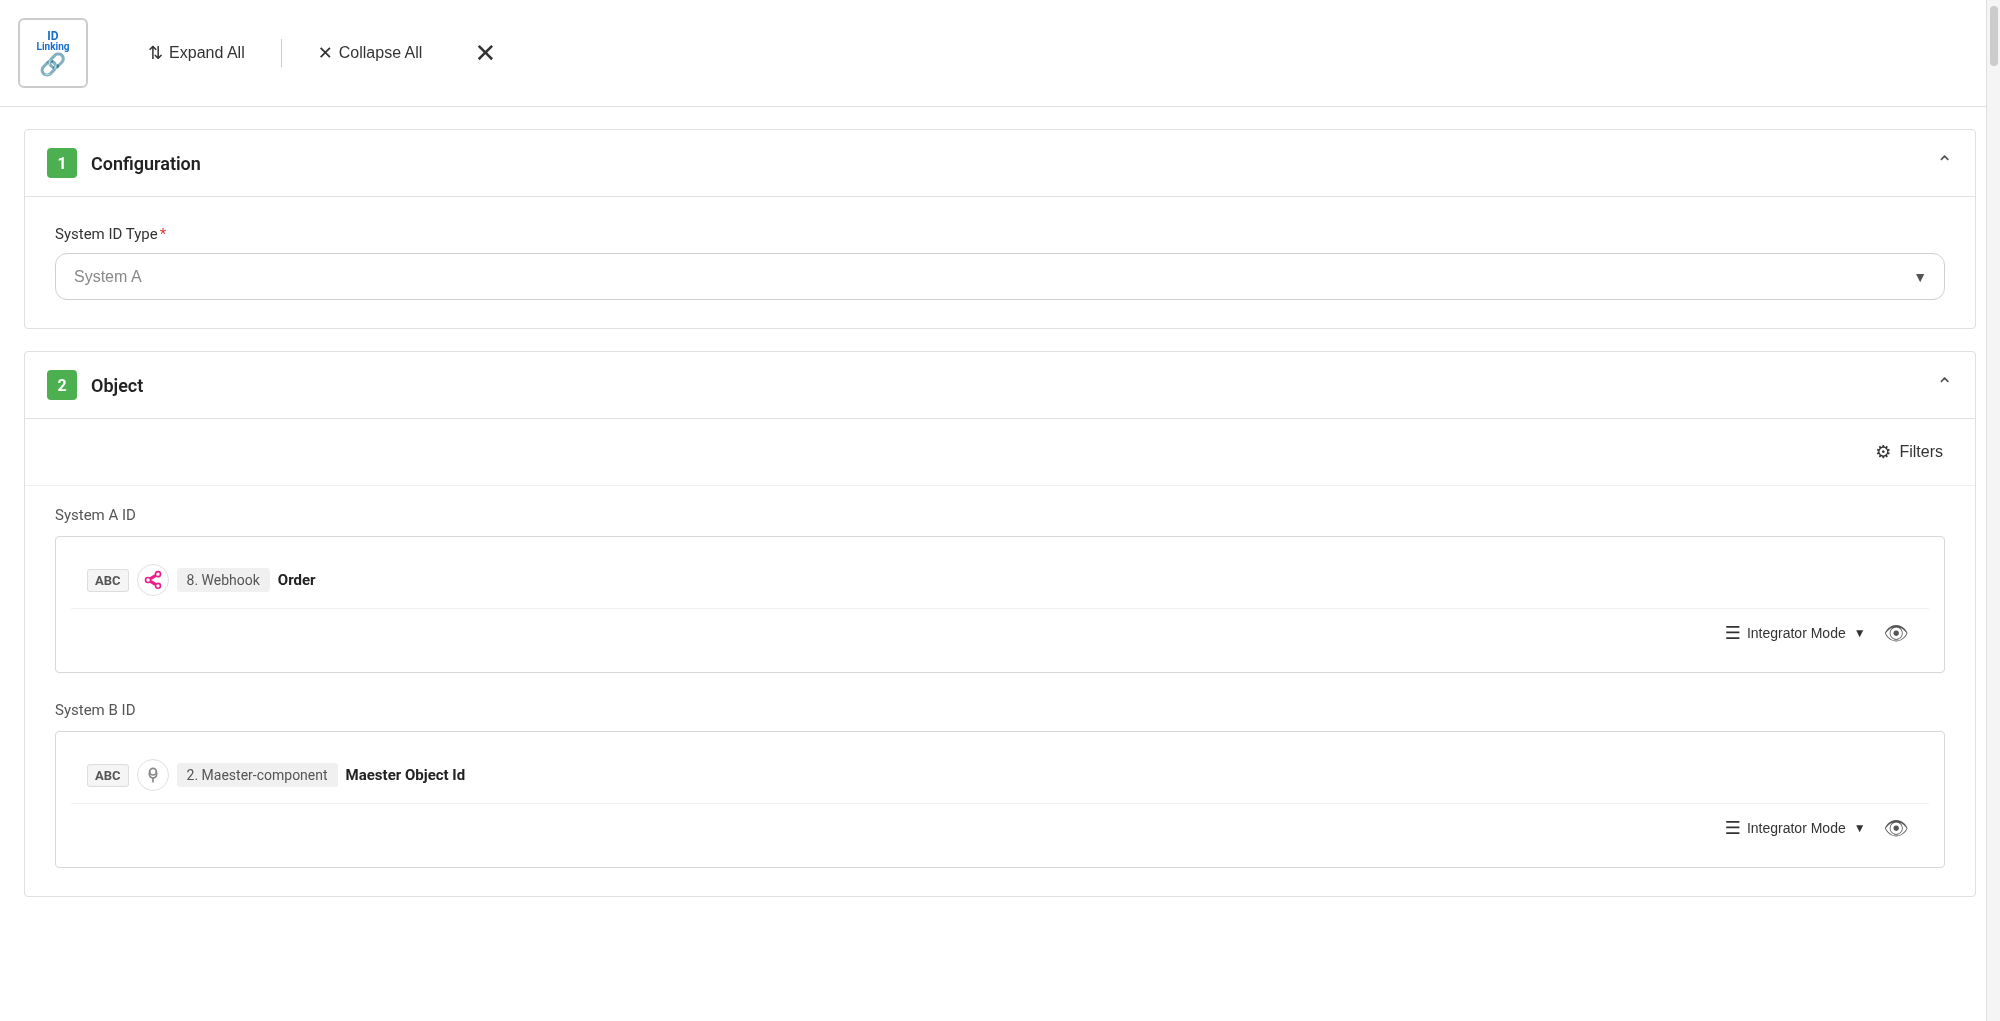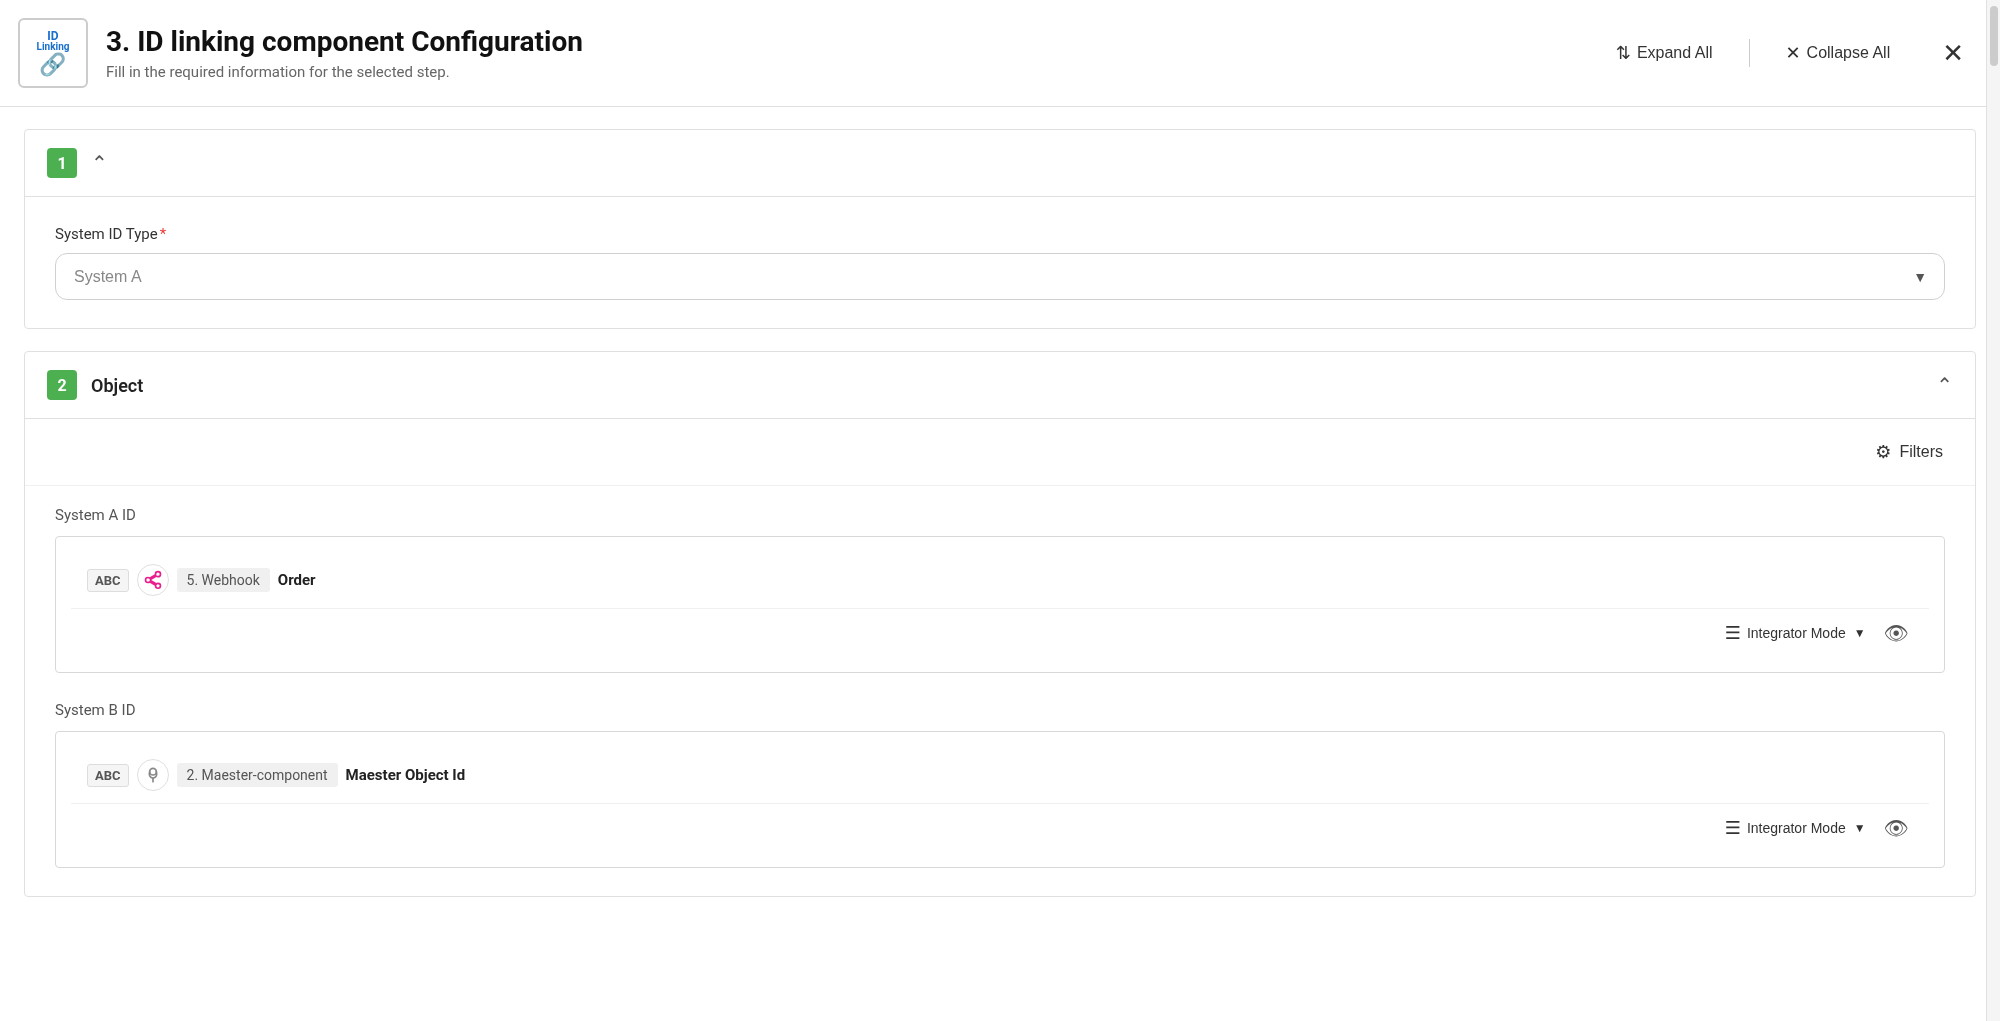--- a/index.html
+++ b/index.html
@@ -13,20 +13,21 @@
     }
 
     
     .header {
       display: flex;
       align-items: center;
       padding: 18px 28px 18px 18px;
       border-bottom: 1px solid #e0e0e0;
       background: #fff;
       position: relative;
+      gap: 34px;
     }
     .header-logo {
       width: 70px;
       height: 70px;
       background: #fff;
       border: 2px solid #ccc;
       border-radius: 6px;
       display: flex;
       flex-direction: column;
       align-items: center;
@@ -300,24 +301,20 @@
     }
   </style>
 </head>
 <body>
 
 <div class="header">
   <div class="header-logo">
     <span class="logo-text">ID</span>
     <span class="logo-sub">Linking</span>
     <span class="logo-icon">🔗</span>
-  </div>
-  <div class="header-title-block">
-    <div class="header-title">3. ID linking component Configuration</div>
-    <div class="header-subtitle">Fill in the required information for the selected step.</div>
   </div>
   <div class="header-actions">
     <button class="header-action-btn">
       <span style="font-size:18px;">⇅</span>
       <span>Expand All</span>
     </button>
     <div class="divider-v"></div>
     <button class="header-action-btn">
       <span style="font-size:18px;">✕</span>
       <span>Collapse All</span>
@@ -328,20 +325,21 @@
   </div>
 </div>
 
 <div class="main">
 
   <div class="section">
     <div class="section-header">
       <div class="section-badge">
         <span>1</span>
       </div>
+      <span class="section-title">Configuration</span>
       <span class="section-chevron">⌃</span>
     </div>
     <div class="section-body">
       <div class="field-label">
         <span>System ID Type</span><span class="required">*</span>
       </div>
       <div class="select-wrapper">
         <select class="select-field">
           <option>System A</option>
           <option>System B</option>
@@ -374,21 +372,21 @@
         <div class="mapping-field-label">System A ID</div>
         <div class="mapping-input-row">
           <div class="mapping-tokens">
             <span class="token-abc">ABC</span>
             <div class="token-icon">
 
               <svg width="20" height="20" viewBox="0 0 24 24" fill="none" stroke="#e91e8c" stroke-width="2" stroke-linecap="round" stroke-linejoin="round">
                 <path d="M18 16.08c-.76 0-1.44.3-1.96.77L8.91 12.7c.05-.23.09-.46.09-.7s-.04-.47-.09-.7l7.05-4.11c.54.5 1.25.81 2.04.81 1.66 0 3-1.34 3-3s-1.34-3-3-3-3 1.34-3 3c0 .24.04.47.09.7L8.04 9.81C7.5 9.31 6.79 9 6 9c-1.66 0-3 1.34-3 3s1.34 3 3 3c.79 0 1.5-.31 2.04-.81l7.12 4.16c-.05.21-.08.43-.08.65 0 1.61 1.31 2.92 2.92 2.92s2.92-1.31 2.92-2.92c0-1.61-1.31-2.92-2.92-2.92z"></path>
               </svg>
             </div>
-            <span class="token-label">5. Webhook</span>
+            <span class="token-label">8. Webhook</span>
             <span class="token-value">Order</span>
           </div>
           <div class="mapping-mode-row">
             <button class="integrator-mode-btn">
               <span style="font-size:18px;">☰</span>
               <span>Integrator Mode</span>
               <span style="font-size:12px; margin-left:2px;">▼</span>
             </button>
             <button class="eye-btn">
               <span>👁</span>

